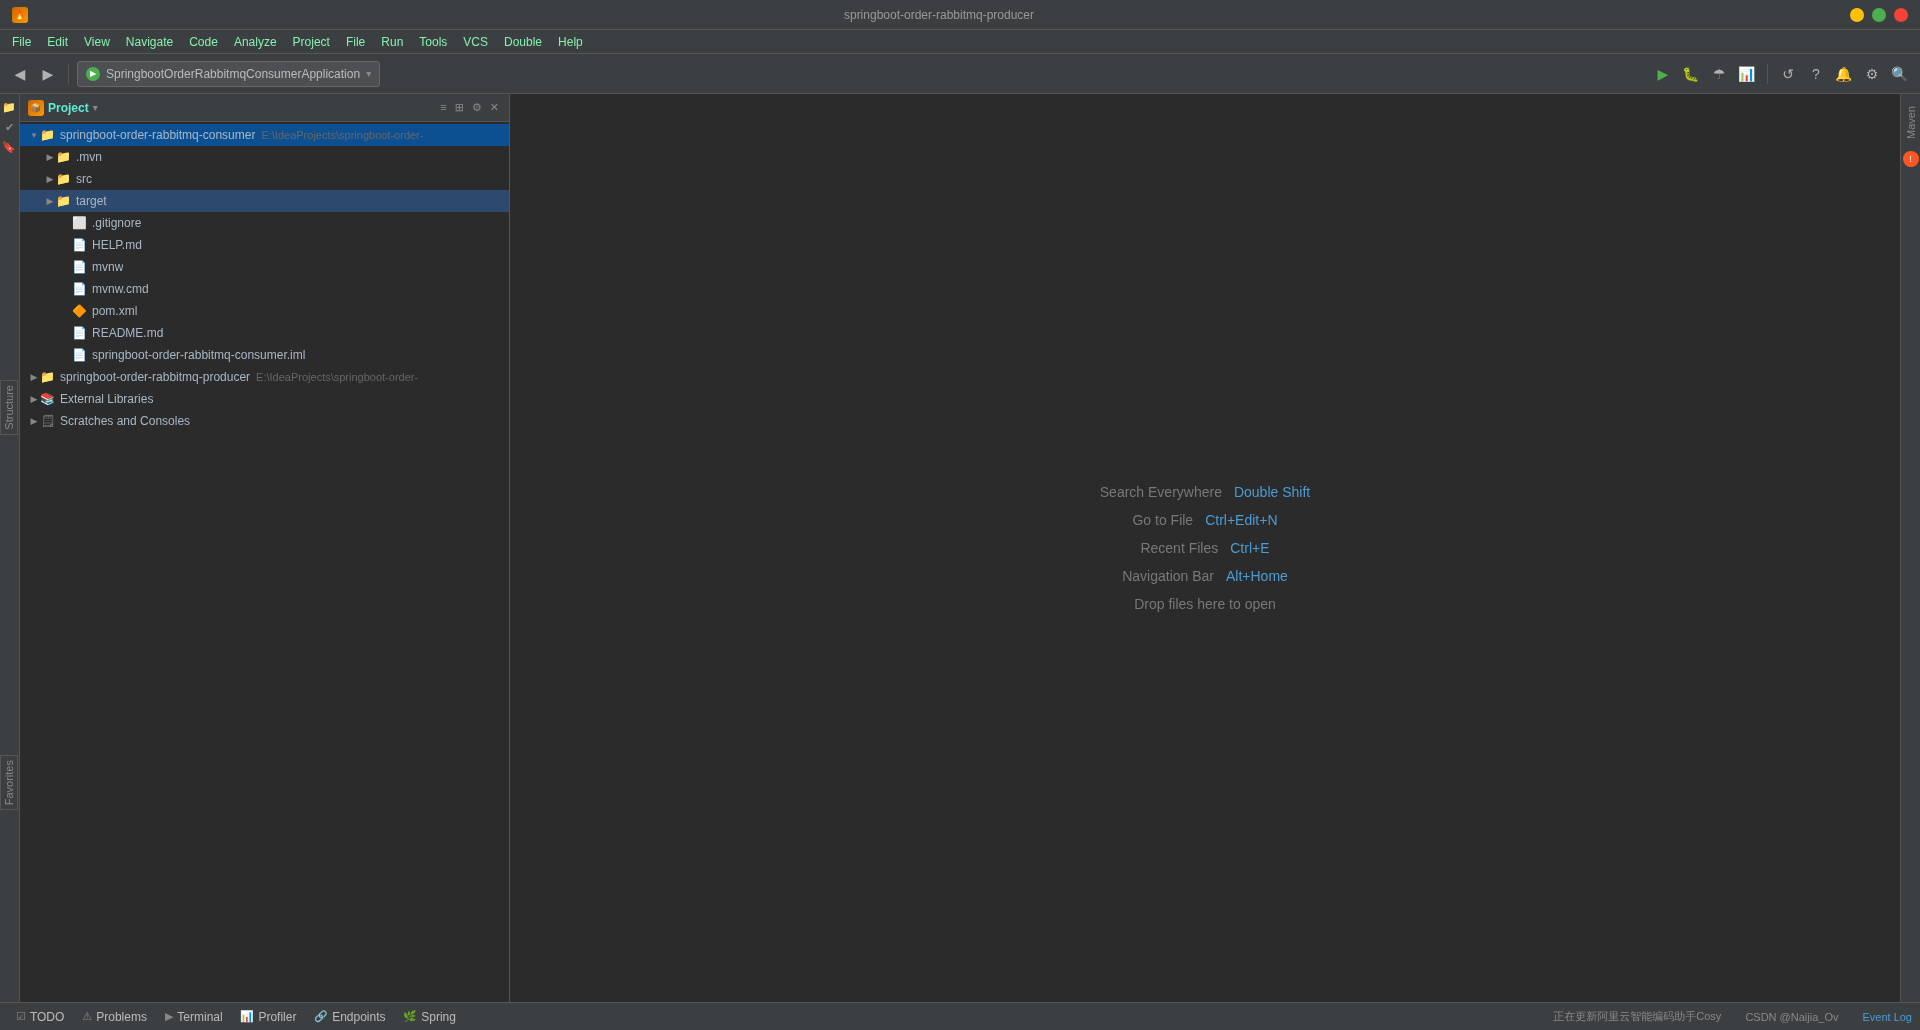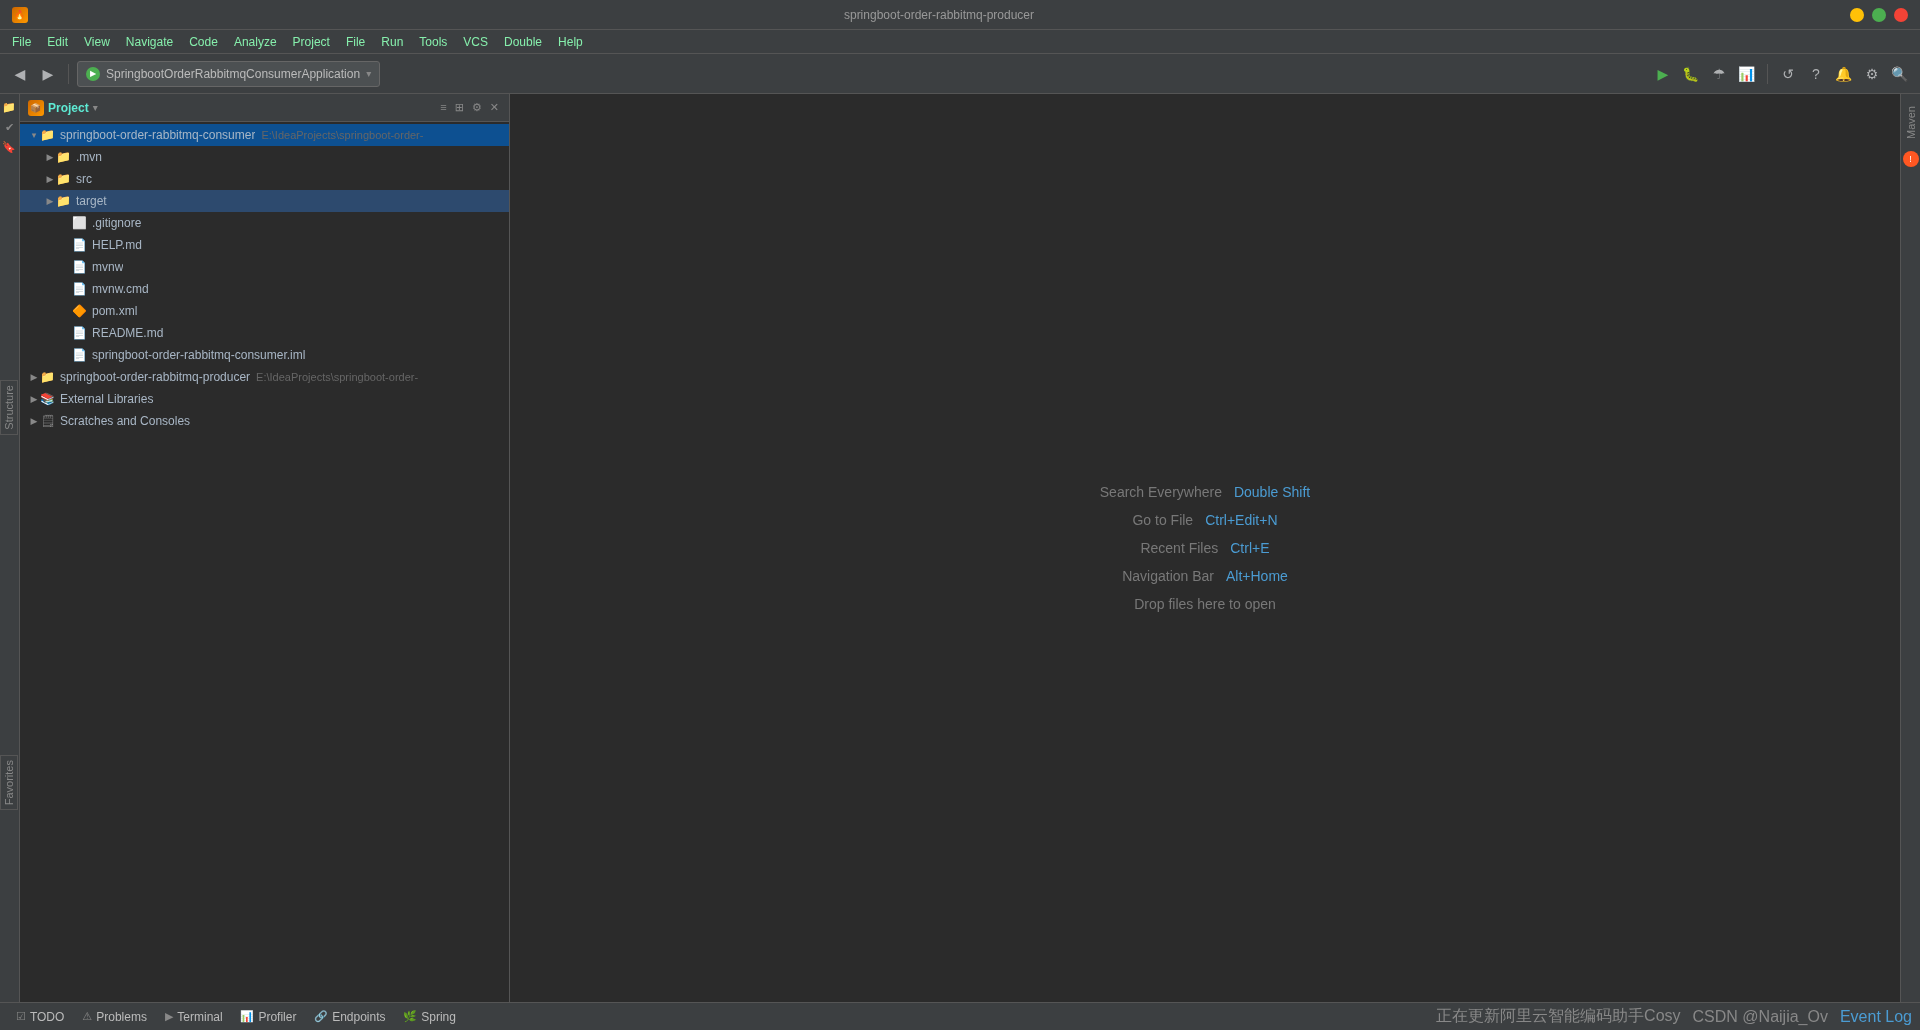--- a/index.html
+++ b/index.html
@@ -286,22 +286,23 @@
     }
     .bottom-right {
       margin-left: auto;
       display: flex;
       align-items: center;
       gap: 12px;
       font-size: 11px;
       color: #888;
     }
     .status-text {
-      font-size: 16px;
-      color: #888;
+      font-size: 11px;
+      color: #888;
+      margin-left: 12px;
     }
 
     
     ::-webkit-scrollbar { width: 6px; height: 6px; }
     ::-webkit-scrollbar-track { background: #2b2b2b; }
     ::-webkit-scrollbar-thumb { background: #555; border-radius: 3px; }
 
     .window-top-bar {
       height: 30px;
       background: #3c3f41;

